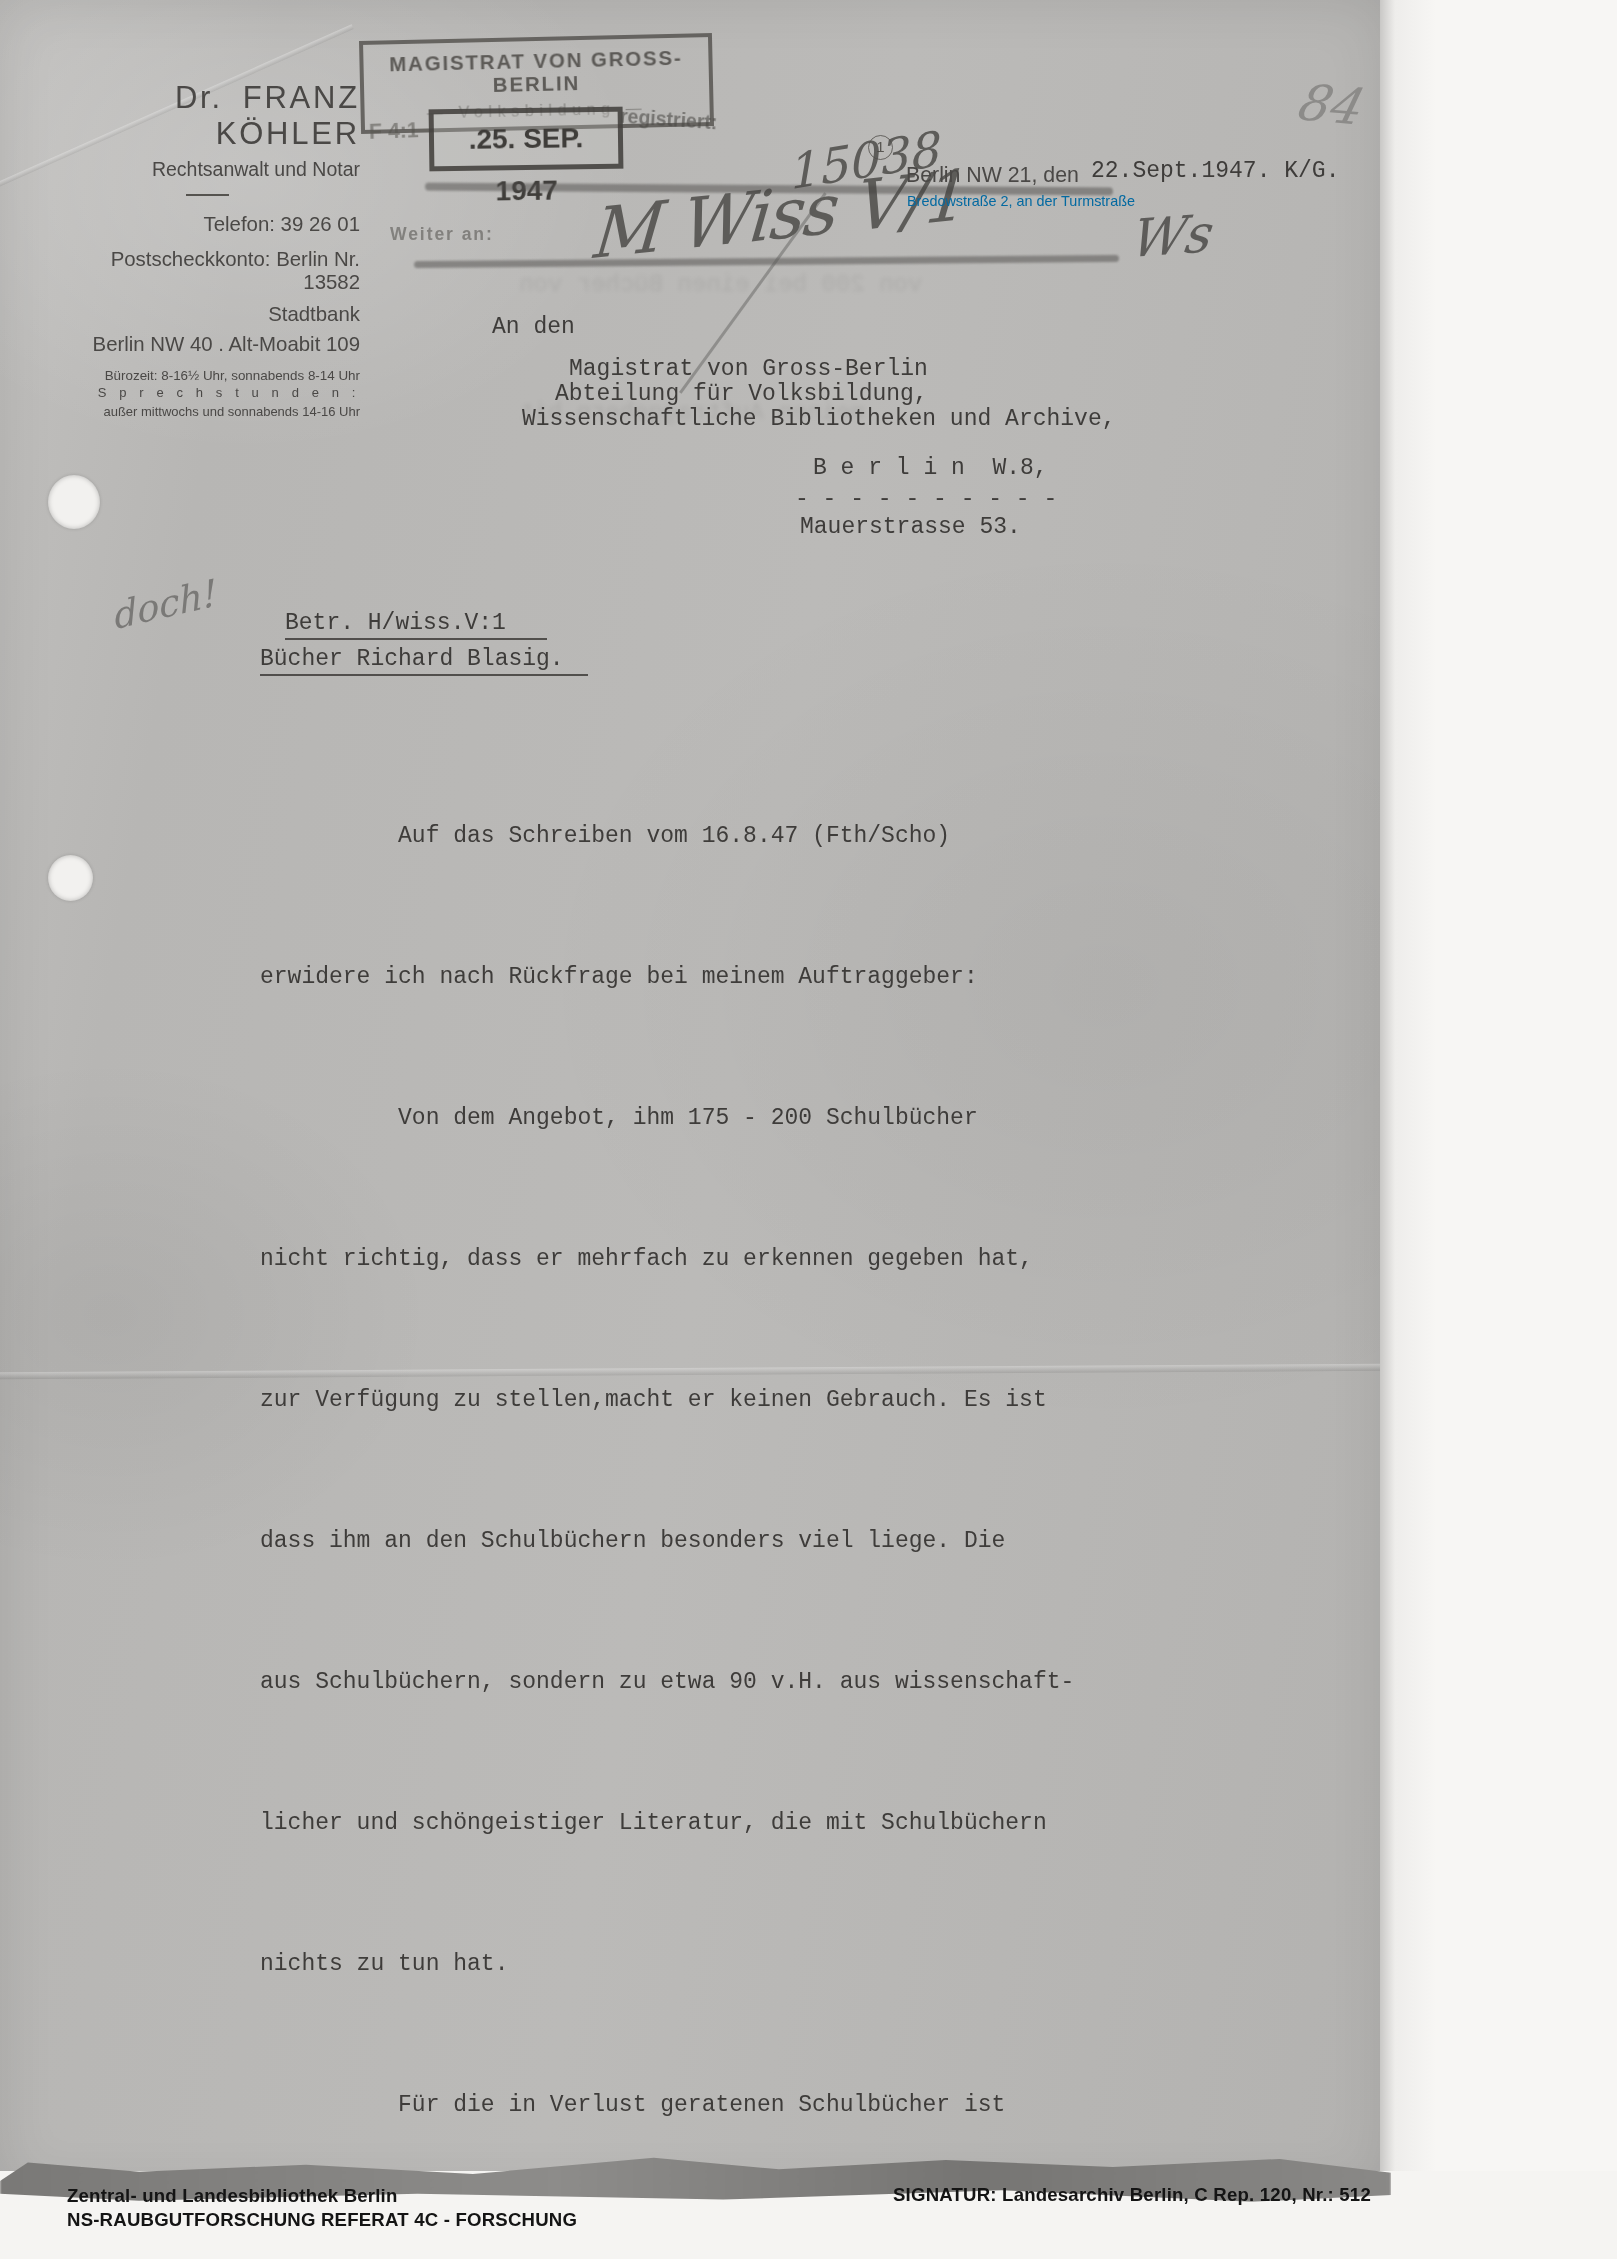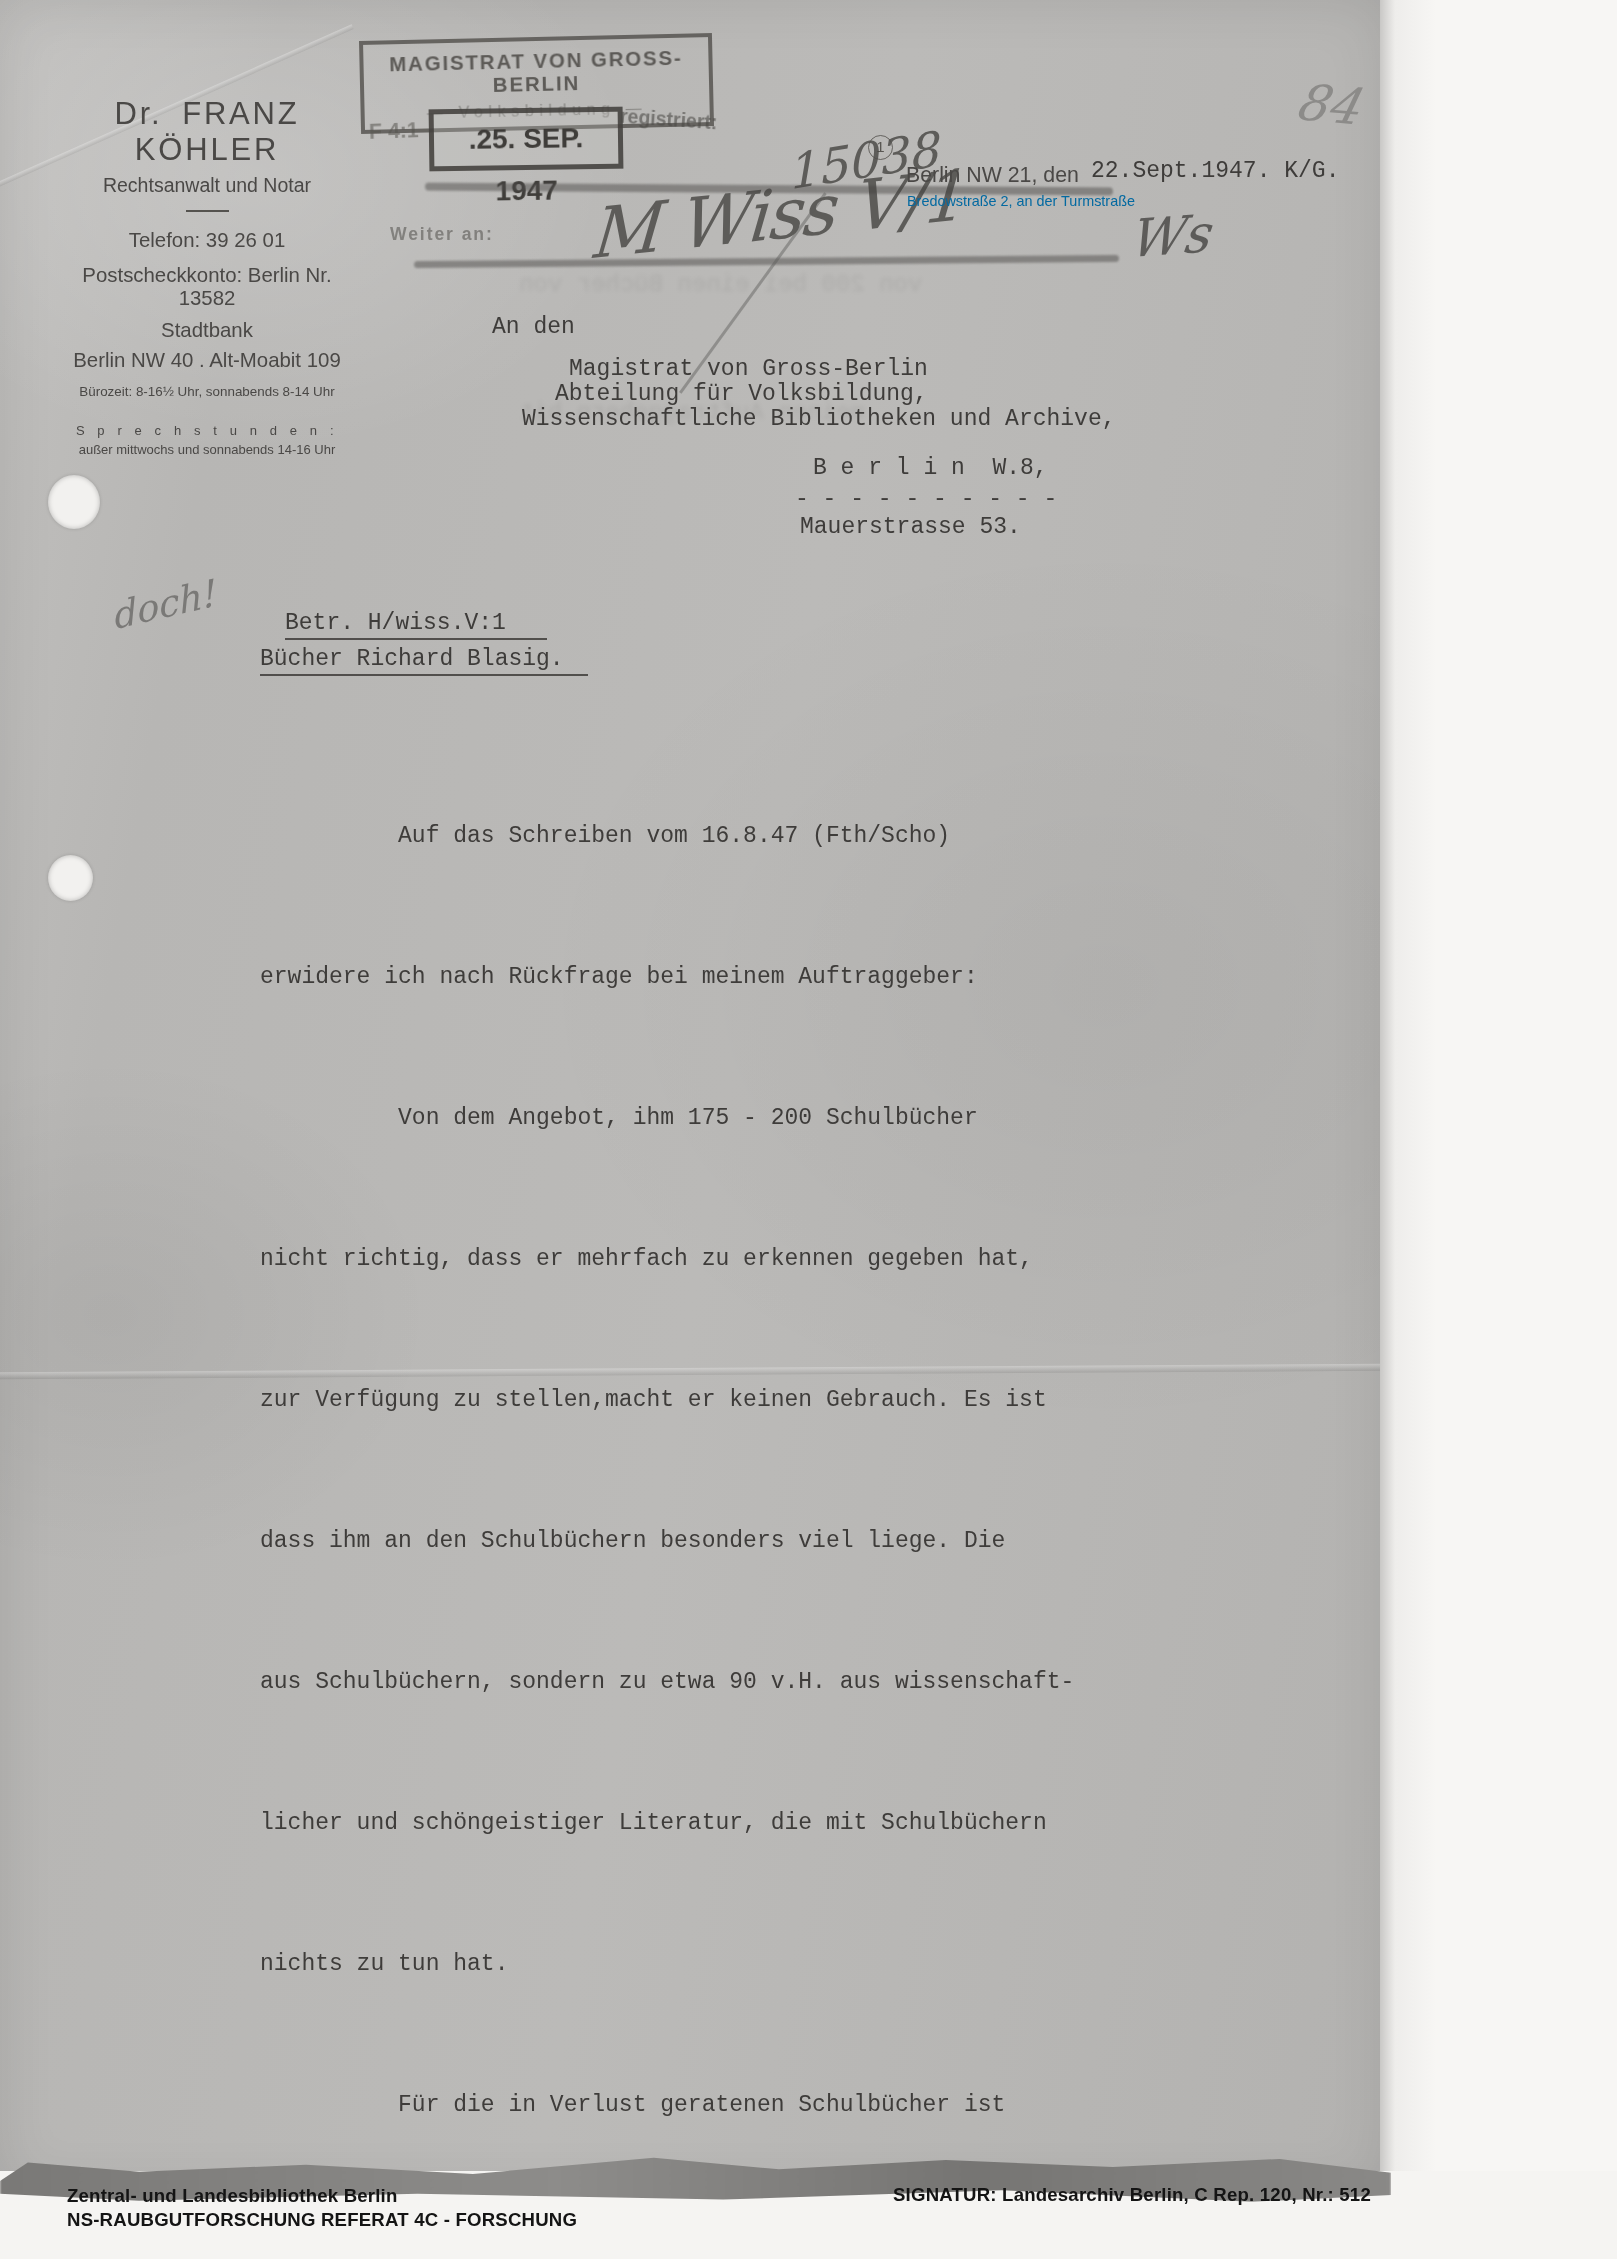--- a/index.html
+++ b/index.html
@@ -14,30 +14,30 @@
       linear-gradient(100deg,#c1c0be 0%,#b7b6b4 16%,#bbbab8 52%,#b3b2b0 100%);
     box-shadow:inset 0 0 56px rgba(0,0,0,.10);}
   .crease-h{left:0;top:1368px;width:1384px;height:6.5px;
     background:linear-gradient(to bottom, rgba(255,255,255,.28), rgba(0,0,0,.09));
     transform:rotate(-.35deg);}
   .crease-d{left:-56px;top:111px;width:427px;height:4.6px;
     background:linear-gradient(to bottom, rgba(255,255,255,.30), rgba(0,0,0,.07));
     transform:rotate(-24deg);}
   .punch{background:#f2f1ef;border-radius:50%;box-shadow:0 0 5.6px rgba(0,0,0,.25) inset, 0 0 3.7px rgba(0,0,0,.15);}
   
-  #letterhead{left:54px;top:96px;width:306px;text-align:center;color:#4a4846;}
+  #letterhead{left:54px;top:80px;width:306px;text-align:right;color:#4a4846;}
   .lh-name{font-size:31px;letter-spacing:2.8px;word-spacing:8.3px;font-weight:500;}
   .lh-title{font-size:19.5px;margin-top:5.6px;}
   .lh-rule{width:43px;height:2.8px;background:#55534f;margin:13px auto 0 auto;}
   .lh-phone{font-size:20.4px;margin-top:16.7px;}
   .lh-postal{font-size:20.4px;margin-top:12px;}
   .lh-bank{font-size:20.4px;margin-top:9.3px;}
   .lh-bankaddr{font-size:20.4px;margin-top:6.5px;}
   .lh-hours{font-size:13.4px;margin-top:12px;}
-  .lh-sprech{font-size:13px;letter-spacing:4.6px;margin-top:24px;}
+  .lh-sprech{font-size:13px;letter-spacing:4.6px;margin-top:2px;}
   .lh-consult{font-size:13px;margin-top:3.7px;}
   
   .stamp{color:#55534f;}
   #stamp-box1{left:360px;top:37px;width:345px;height:85px;
     border:4.6px solid rgba(78,76,72,.78);transform:rotate(-1.3deg);
     text-align:center;filter:blur(0.3px);}
   .st1-l1{margin-top:9.3px;font-size:20.4px;font-weight:bold;letter-spacing:1.9px;color:rgba(72,70,66,.82);}
   .st1-l2{margin-top:5.6px;font-size:16px;letter-spacing:5.6px;color:rgba(88,86,82,.50);}
   #stamp-box2{left:429px;top:108px;width:184px;height:52px;
     border:5.6px solid rgba(62,60,56,.85);transform:rotate(-.8deg);

